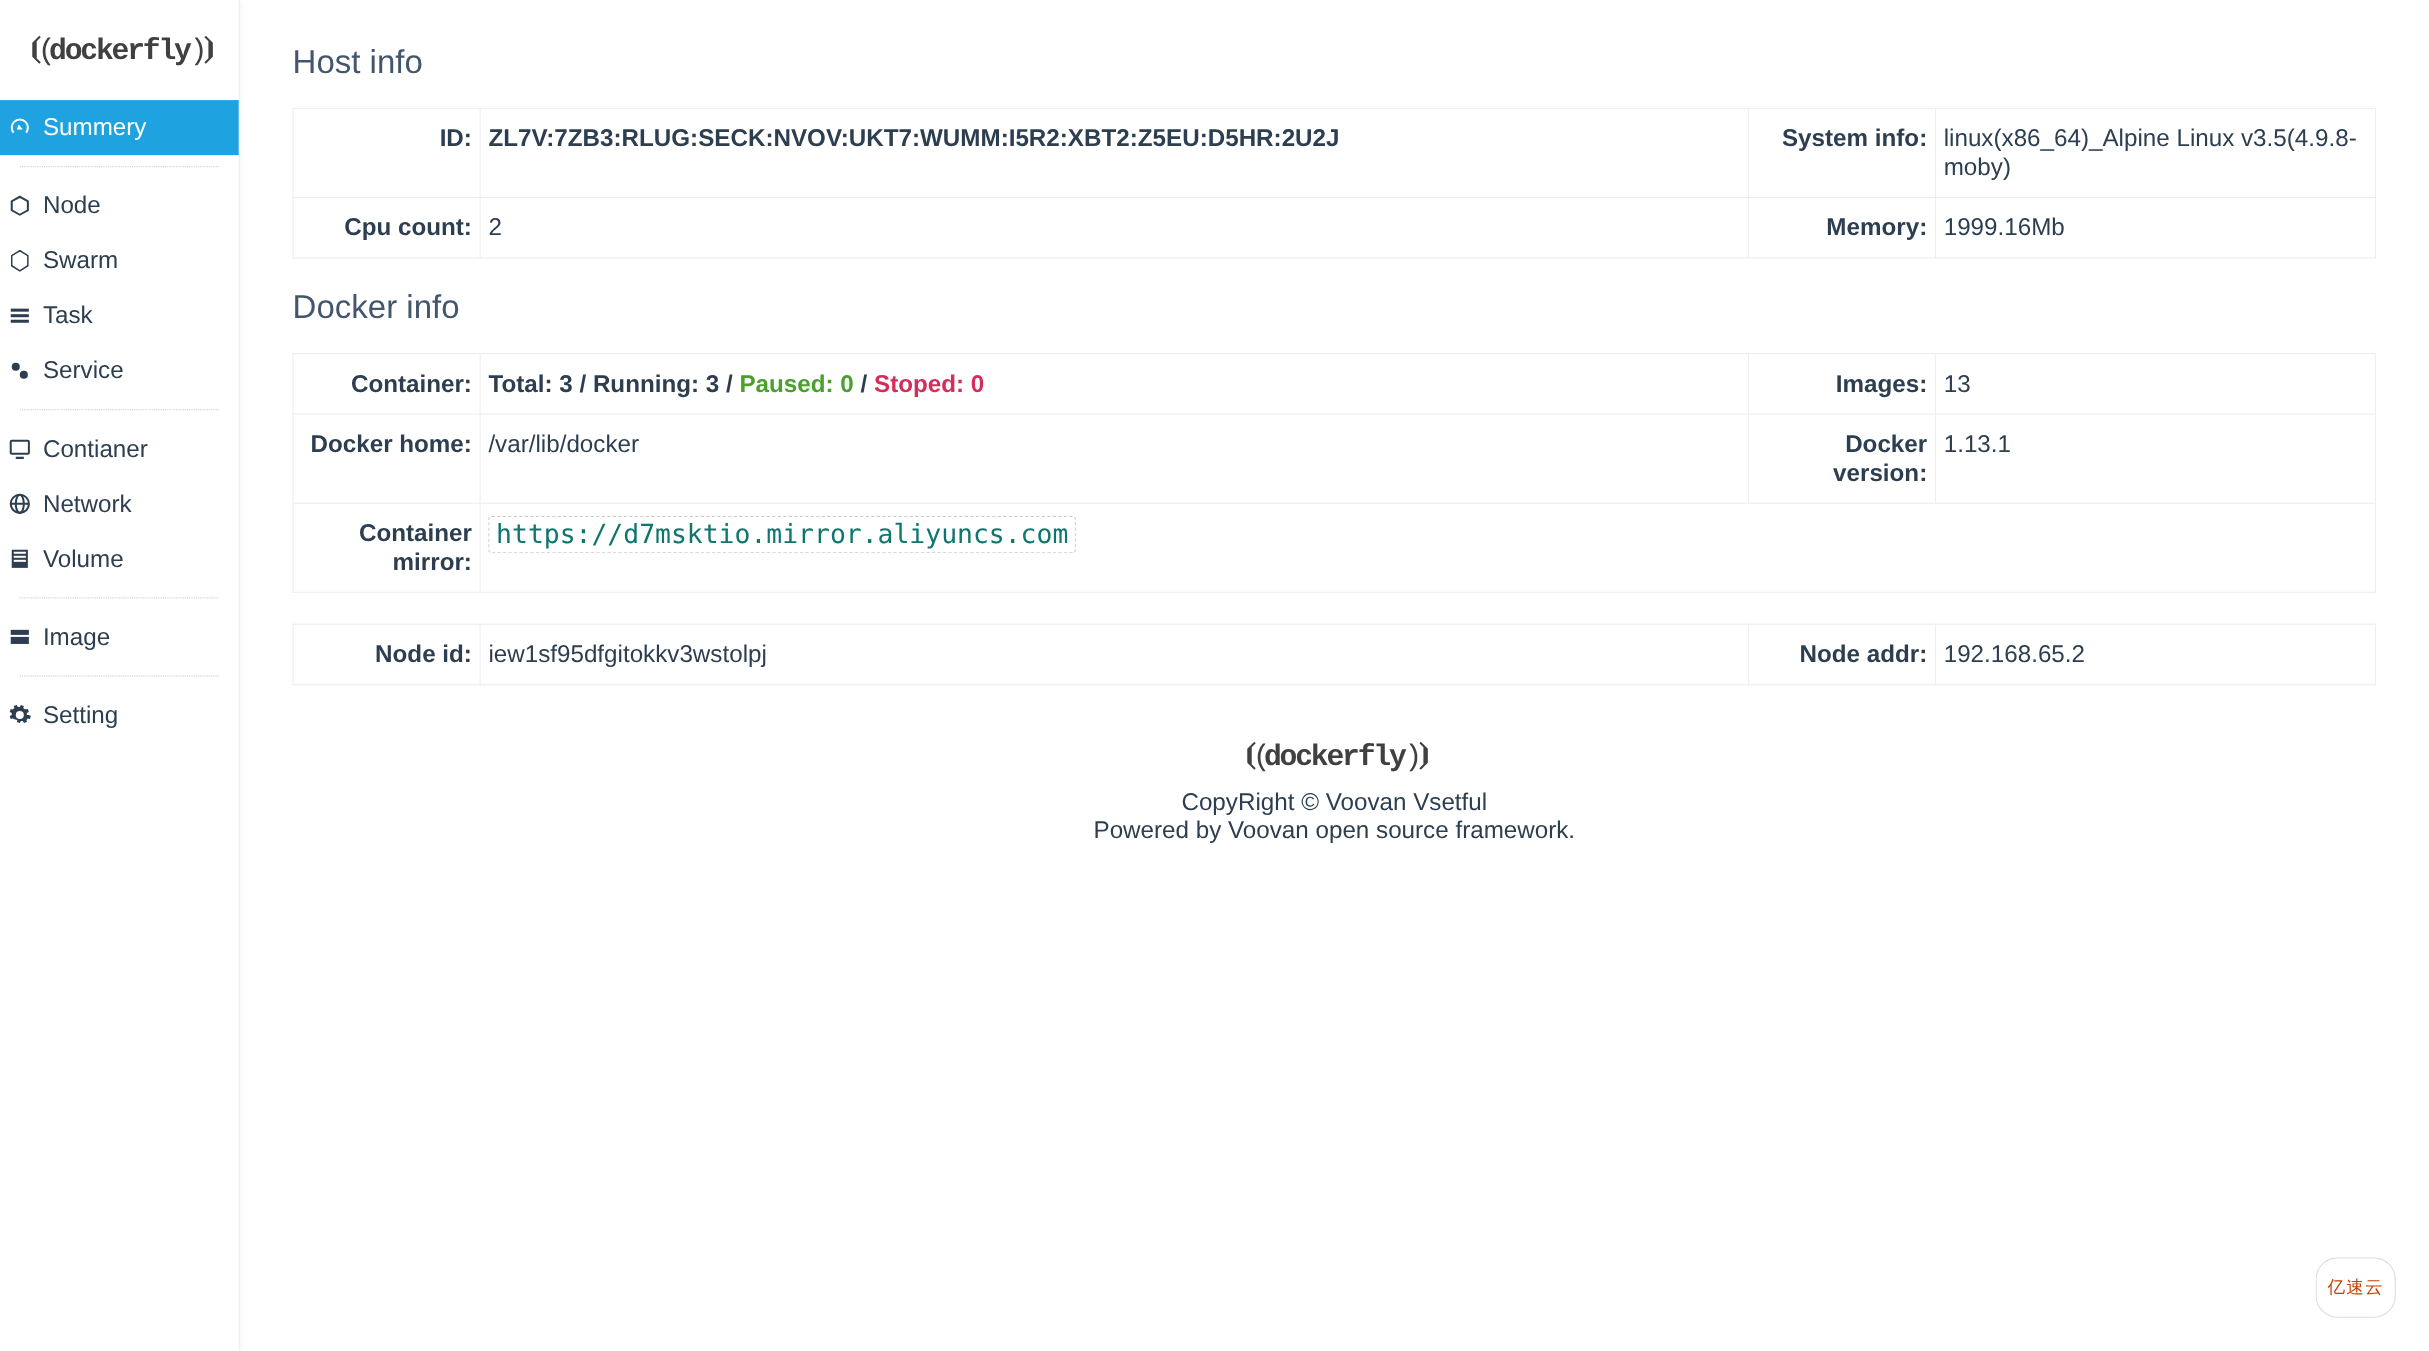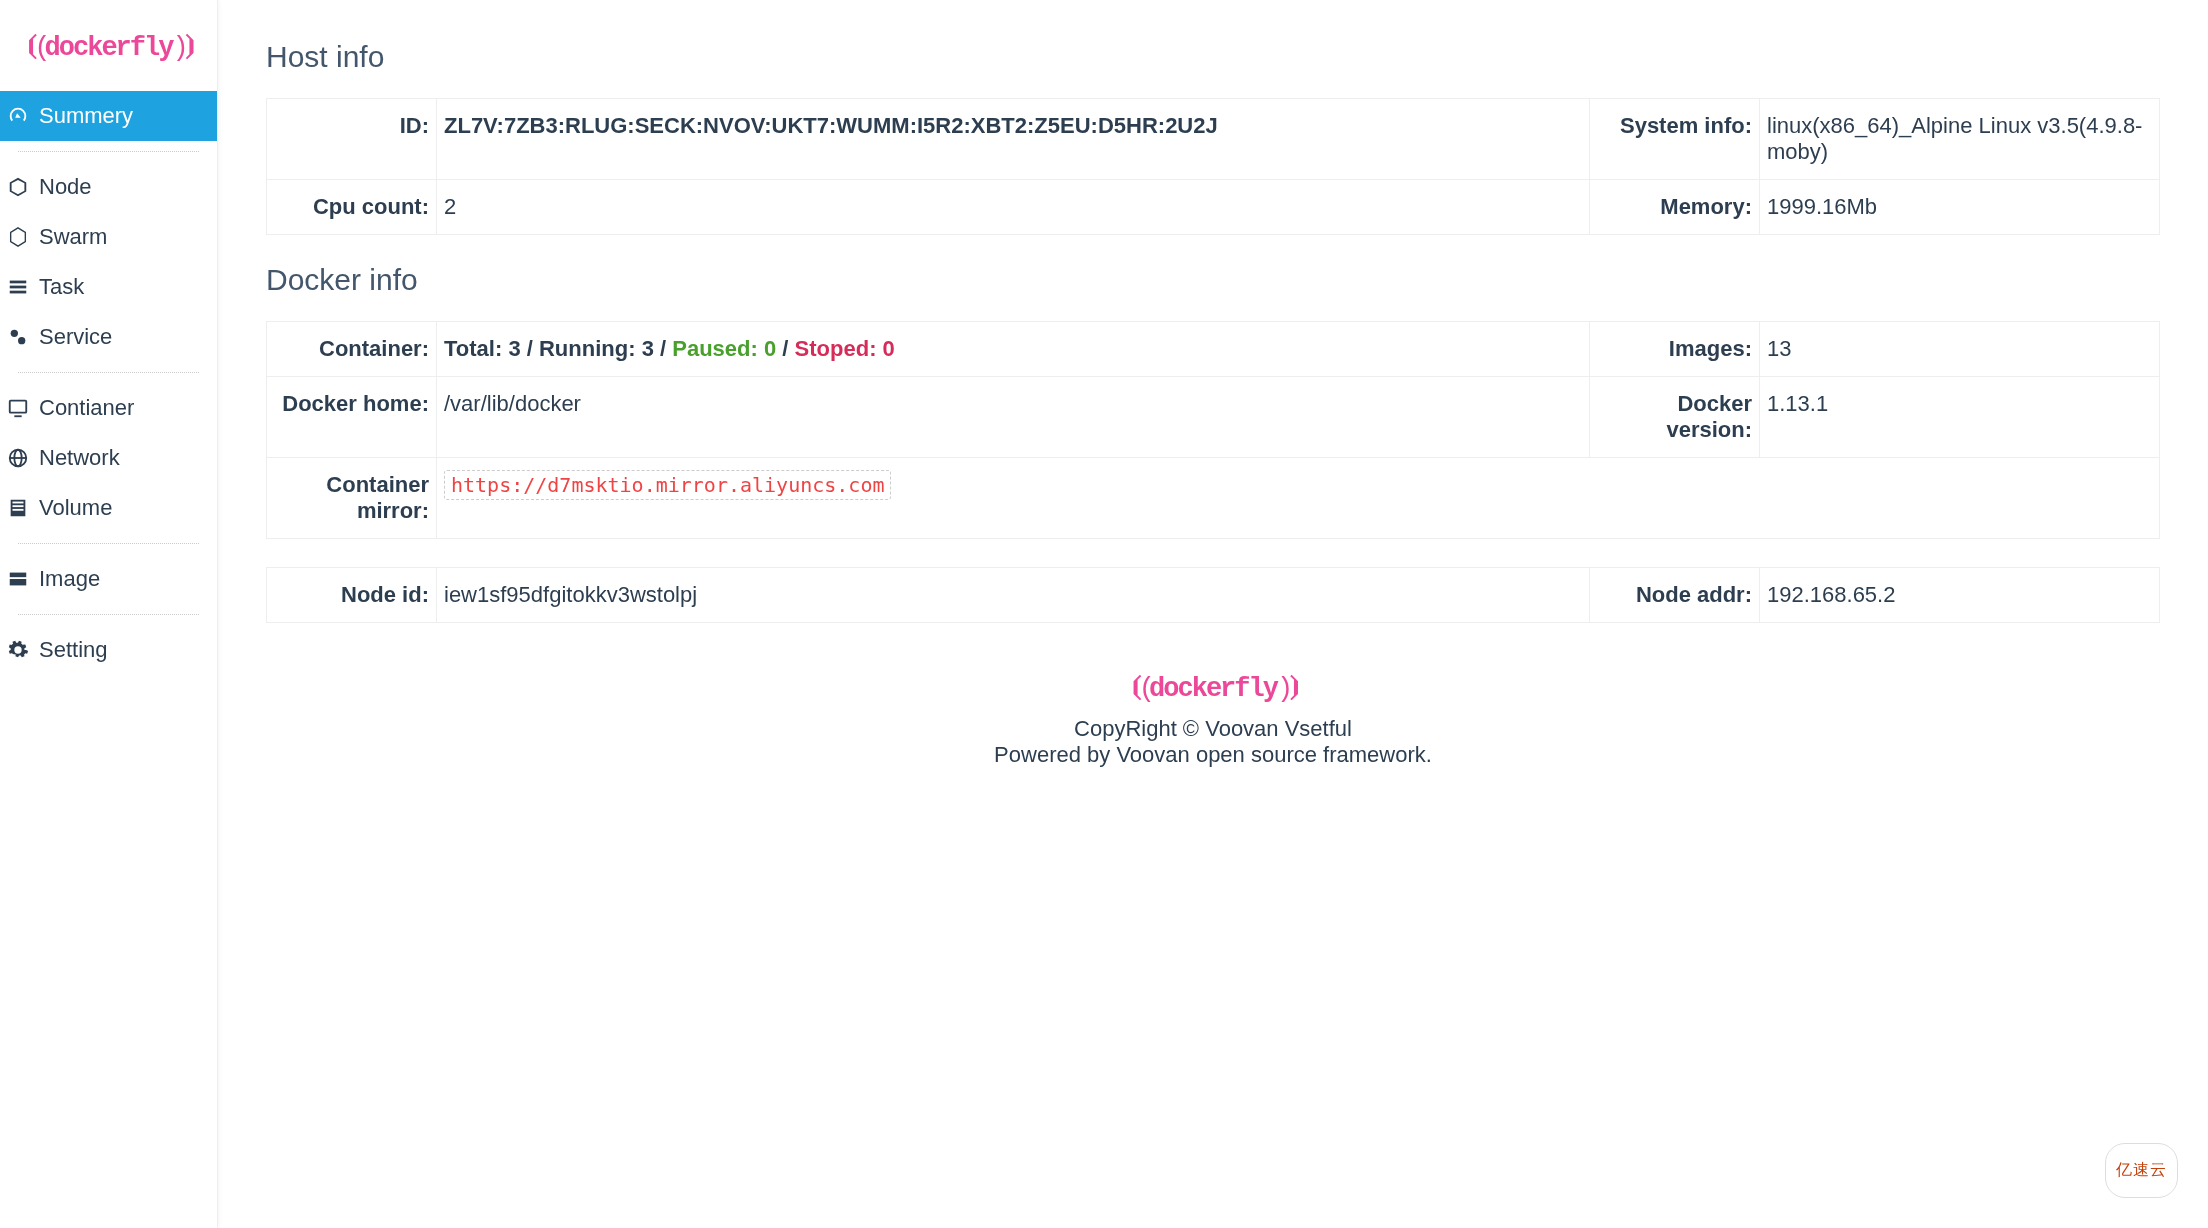--- a/index.html
+++ b/index.html
@@ -20,21 +20,21 @@
 }
 .logo {
   text-align: center;
   padding: 15px 10px 28px 10px;
 }
 .logo-txt {
   font-family: "Courier New", monospace;
   font-size: 27px;
   letter-spacing: -2px;
   font-weight: bold;
-  color: #ec4899;
+  color: #404040;
 }
 .logo-txt .paren { letter-spacing: -6px; font-weight: normal; }
 .nav { list-style: none; }
 .nav li {
   padding: 12px 7px;
   font-size: 22px;
   color: #2c3e50;
   cursor: pointer;
   display: flex;
   align-items: center;
@@ -83,22 +83,22 @@
   font-weight: 700;
   width: 170px;
   white-space: normal;
 }
 table.info col.lbl1 { width: 170px; }
 table.info col.val1 { width: auto; }
 table.info col.lbl2 { width: 170px; }
 table.info col.val2 { width: 400px; }
 .code-pill {
   font-family: monospace;
-  font-size: 20px;
-  color: #ef4444;
+  font-size: 24px;
+  color: #0f766e;
   border: 1px dashed #ccc;
   padding: 2px 6px;
   border-radius: 3px;
 }
 .running-green { color: #4aa02c; font-weight: 700; }
 .stopped-red { color: #d62c5a; font-weight: 700; }
 .footer {
   text-align: center;
   padding: 20px 0 30px 0;
   font-size: 22px;

